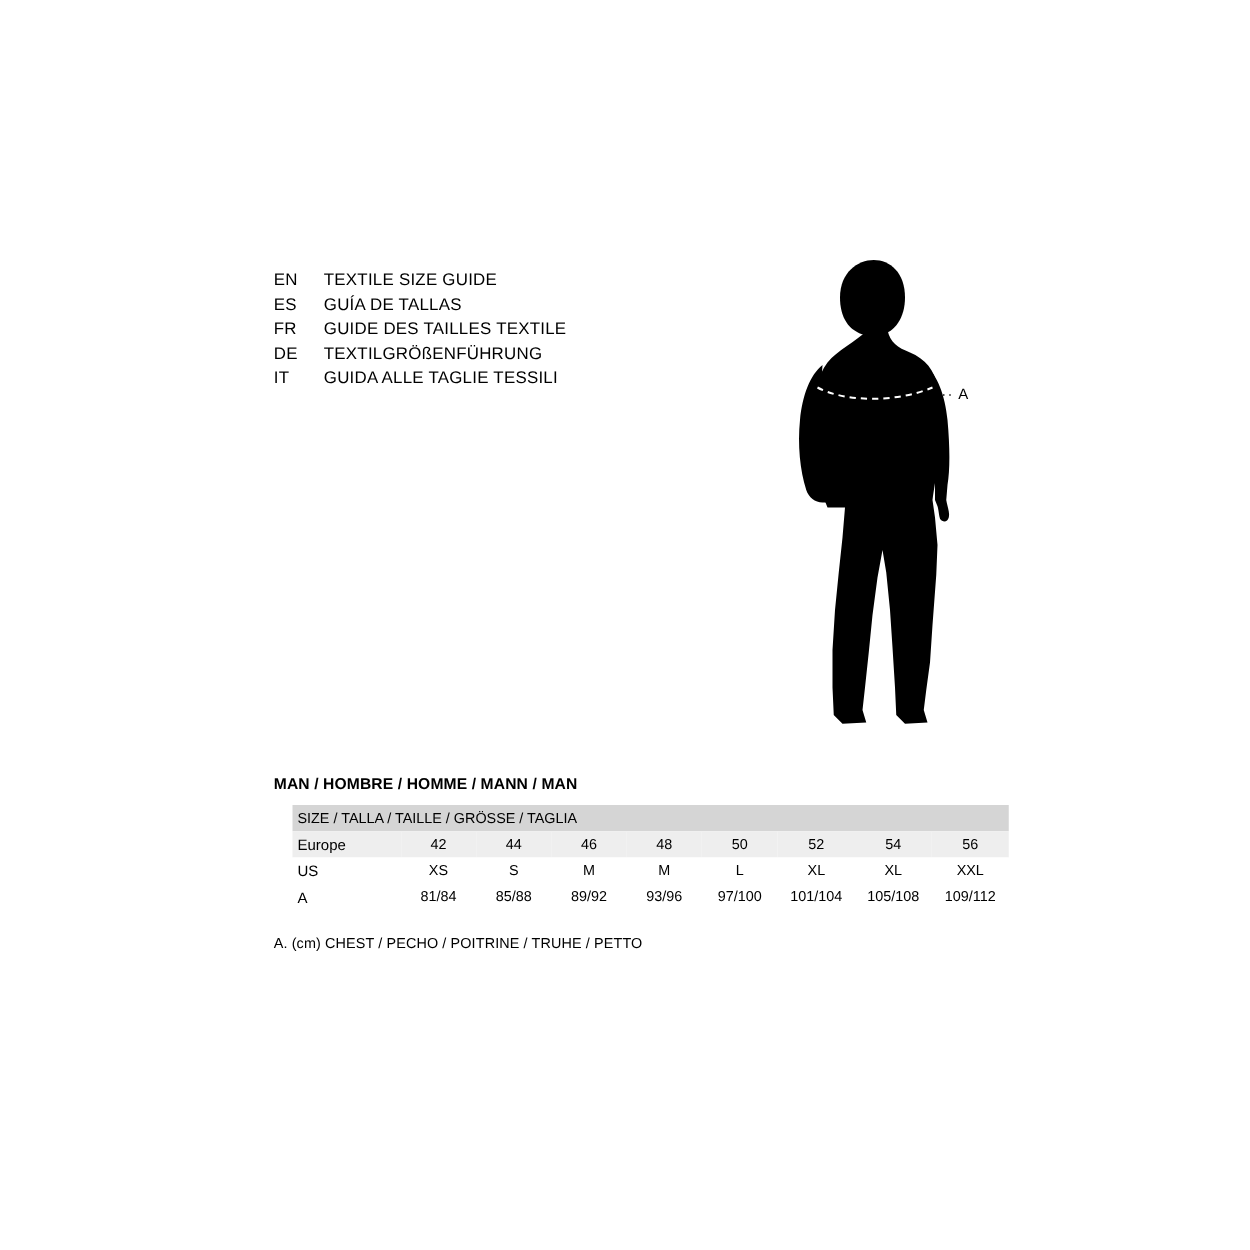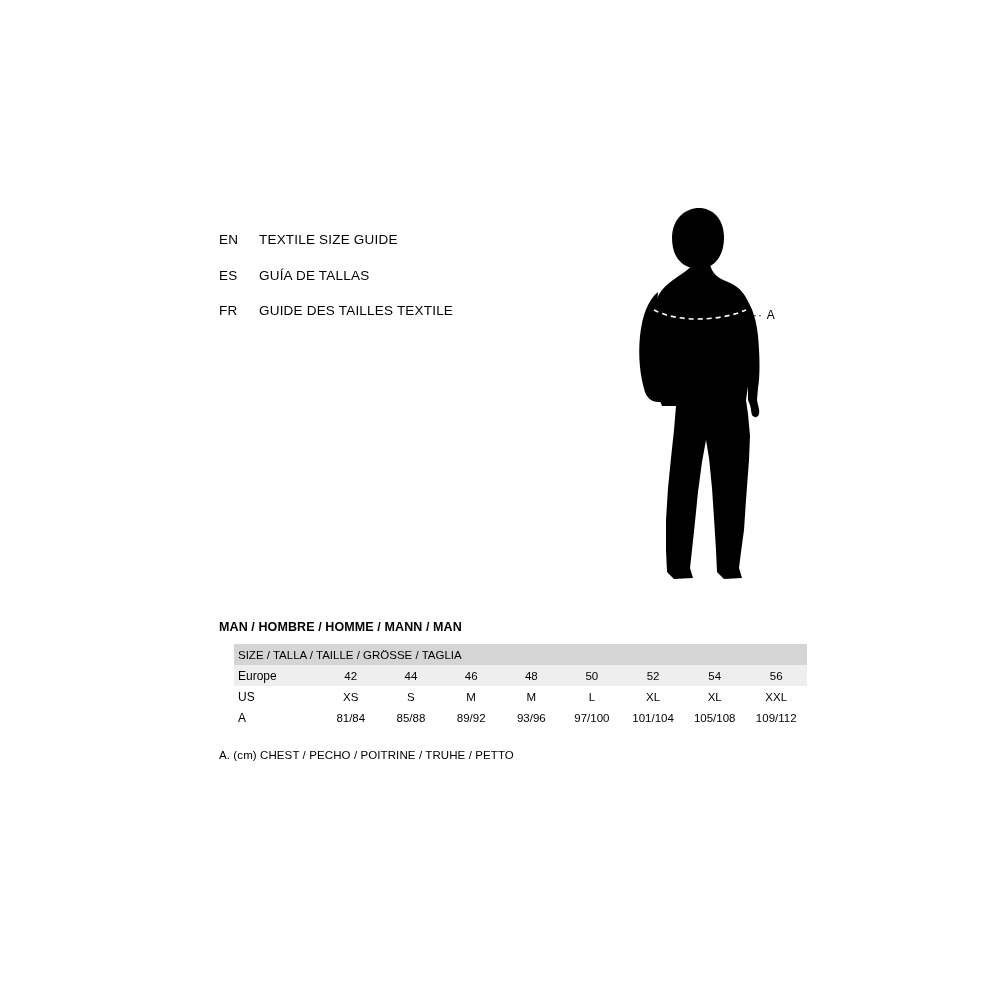--- a/index.html
+++ b/index.html
@@ -29,21 +29,20 @@
     left: 219px;
     top: 214px;
     width: 420px;
   }
   .lang-row {
     display: flex;
     align-items: baseline;
     line-height: 19.5px;
     font-size: 13.5px;
     letter-spacing: 0.2px;
-    margin-top: 16px;
   }
   .lang-code {
     width: 40px;
     flex: 0 0 40px;
   }
   .lang-text {
     white-space: nowrap;
   }
 
   .cat-block {
@@ -144,20 +143,28 @@
       <span class="lang-code">EN</span>
       <span class="lang-text">TEXTILE SIZE GUIDE</span>
     </div>
     <div class="lang-row">
       <span class="lang-code">ES</span>
       <span class="lang-text">GUÍA DE TALLAS</span>
     </div>
     <div class="lang-row">
       <span class="lang-code">FR</span>
       <span class="lang-text">GUIDE DES TAILLES TEXTILE</span>
+    </div>
+    <div class="lang-row">
+      <span class="lang-code">DE</span>
+      <span class="lang-text">TEXTILGRÖßENFÜHRUNG</span>
+    </div>
+    <div class="lang-row">
+      <span class="lang-code">IT</span>
+      <span class="lang-text">GUIDA ALLE TAGLIE TESSILI</span>
     </div>
   </div>
 
 
   <div class="figure">
     <svg width="230" height="400" viewBox="0 0 230 400" xmlns="http://www.w3.org/2000/svg" aria-hidden="true">
       <g fill="#000000">
 
         <path d="M72 38 C72 18, 86 8, 99 8 C112 8, 124 18, 124 38 C124 54, 116 66, 104 68 L92 68 C79 65, 72 54, 72 38 Z"></path>
 

